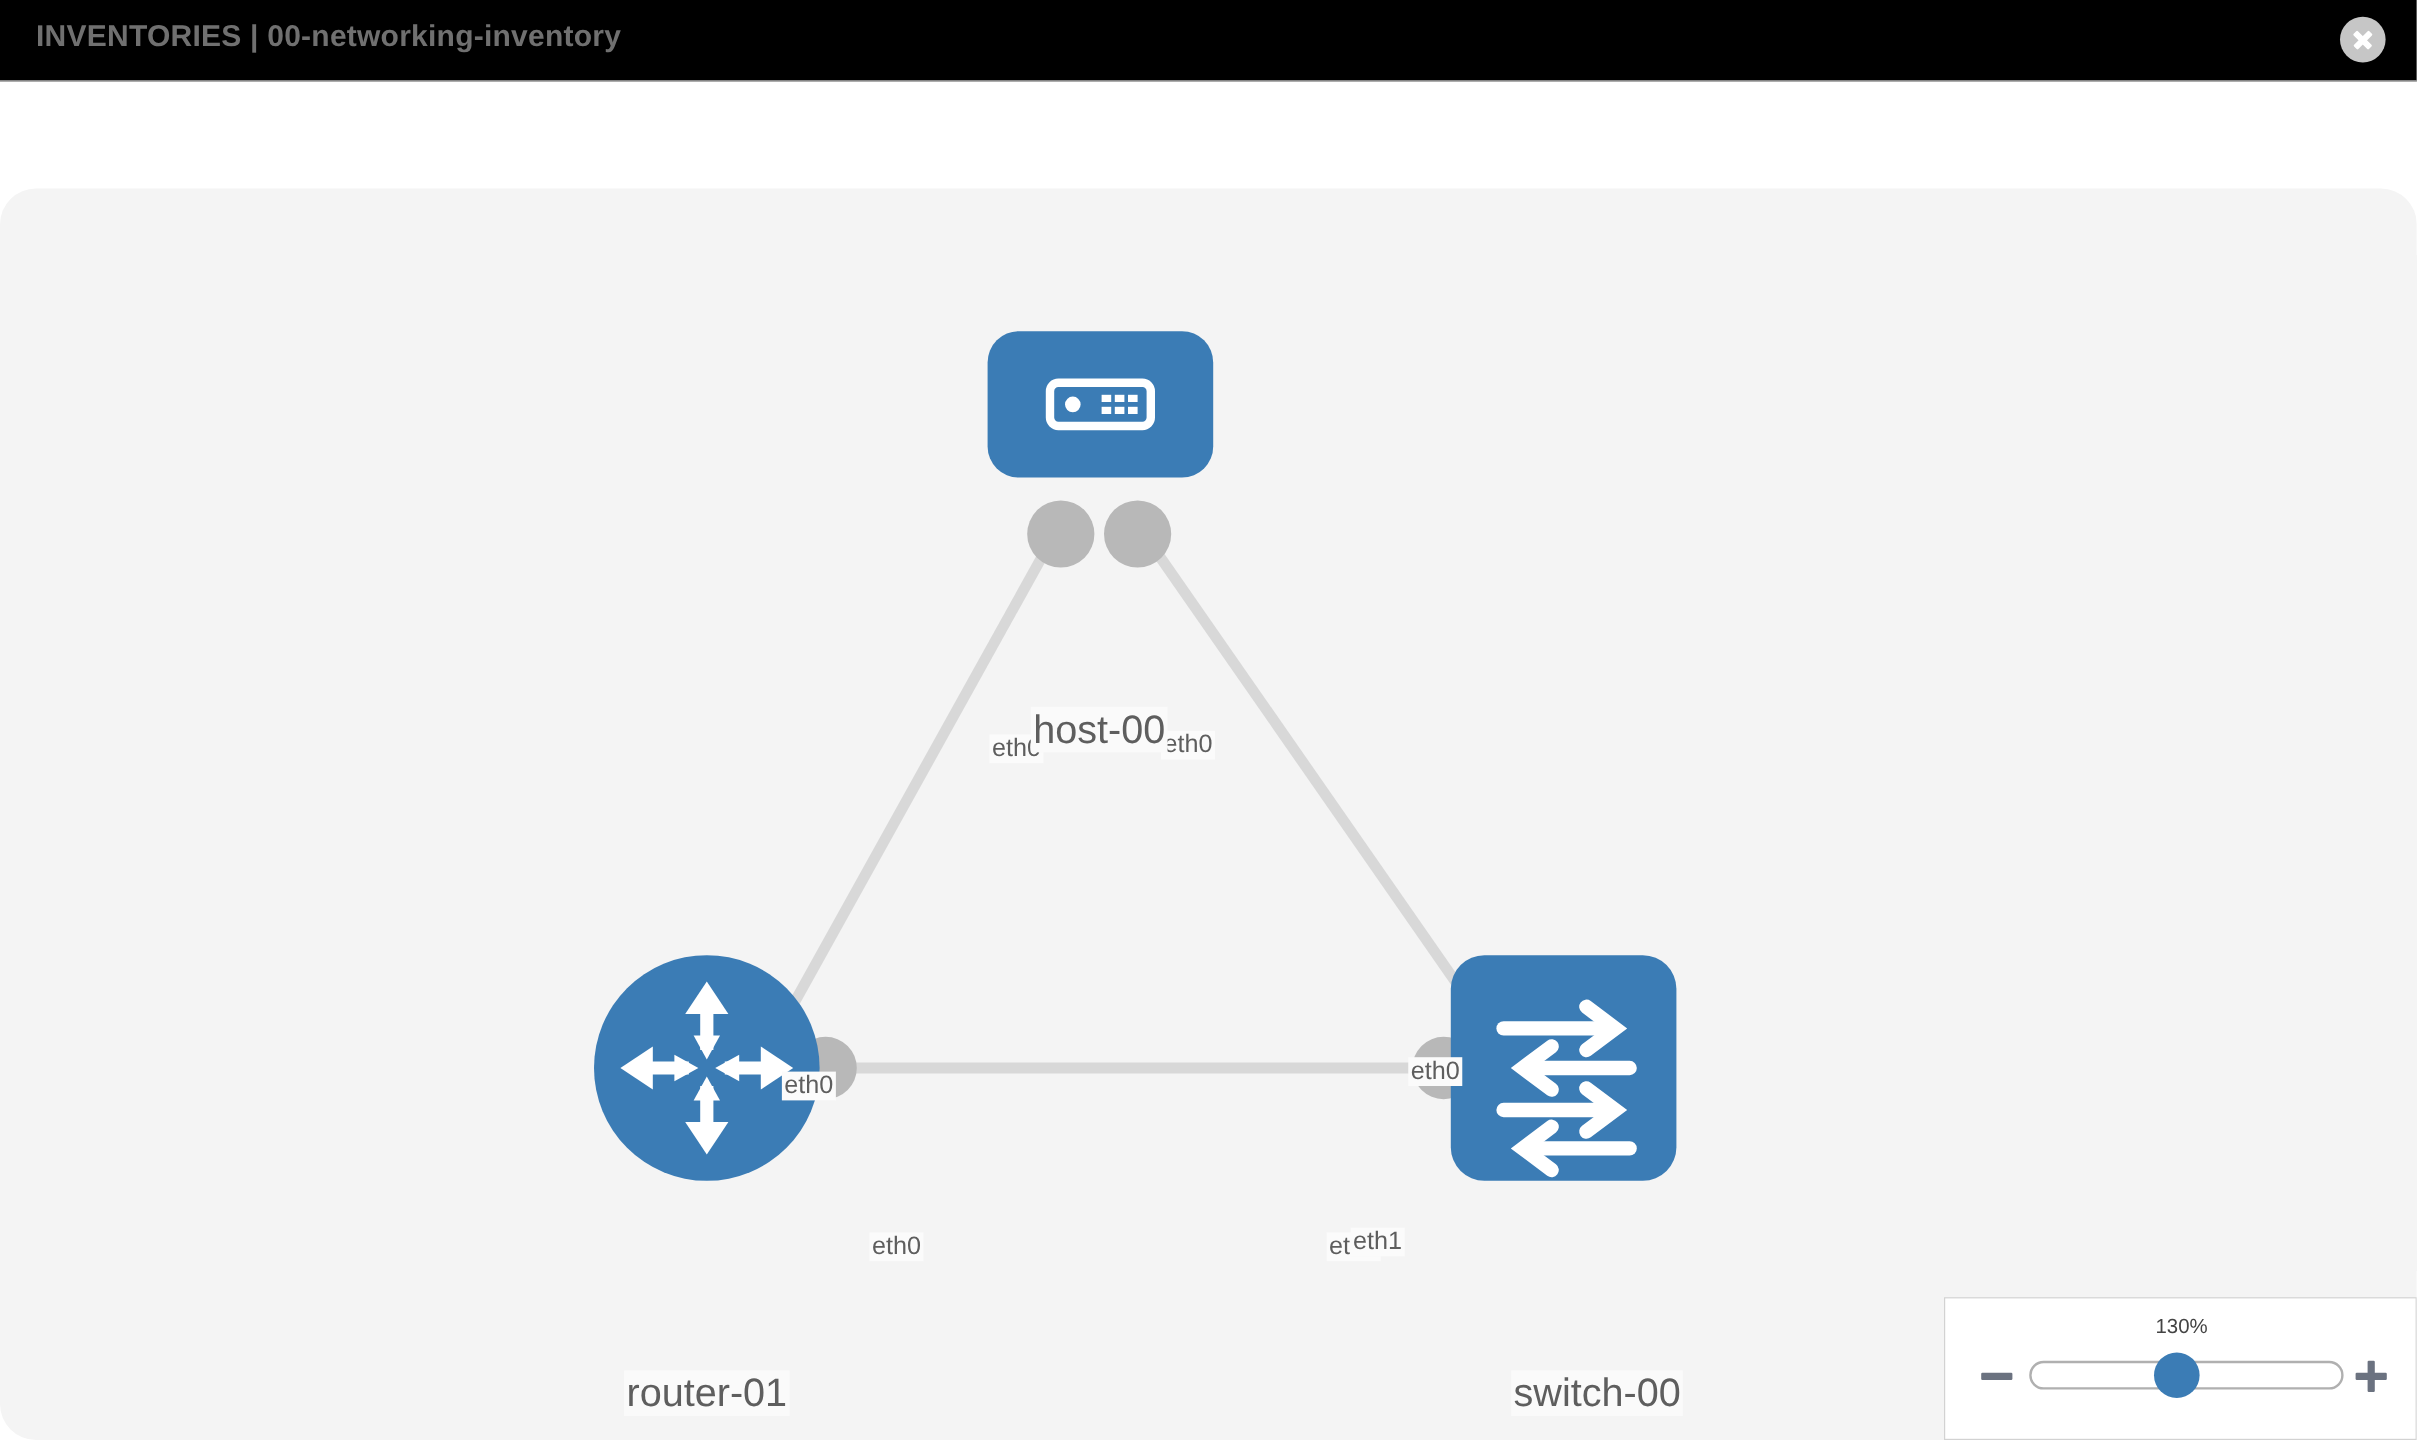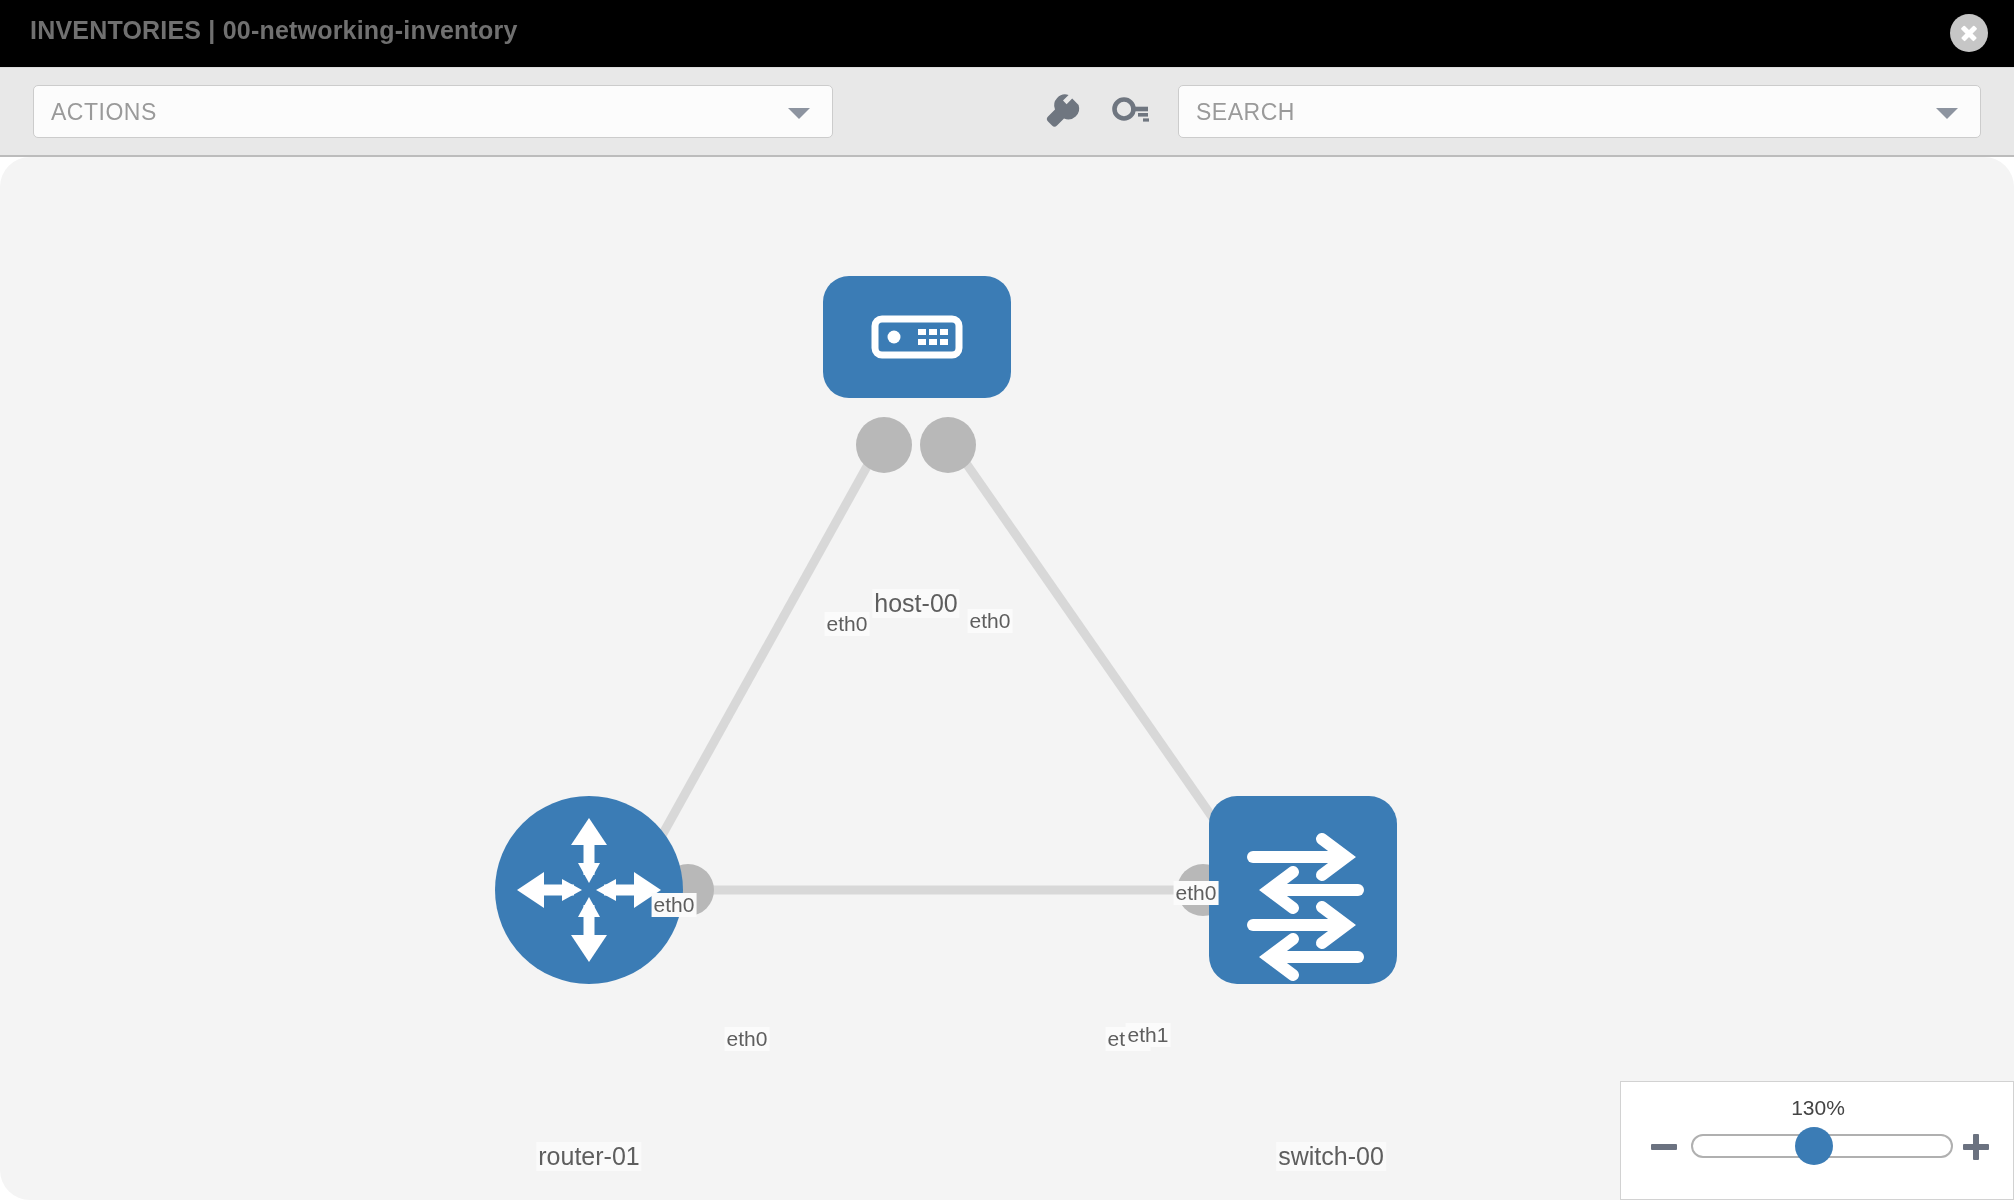--- a/index.html
+++ b/index.html
@@ -149,21 +149,21 @@
   .topology-svg {
     position: absolute;
     left: 0; top: 0;
     width: 2014px;
     height: 1043px;
   }
 
   
   .node-label {
     position: absolute;
-    font-size: 25px;
+    font-size: 33px;
     color: #5e5e5e;
     background: #fafafa;
     white-space: nowrap;
     transform: translateX(-50%);
     padding: 0 2px;
   }
   .edge-label {
     position: absolute;
     font-size: 21px;
     color: #5e5e5e;
@@ -183,21 +183,21 @@
     background: #ffffff;
     border: 1px solid #d2d2d2;
     box-sizing: border-box;
   }
   .zoom-level {
     position: absolute;
     top: 14px;
     left: 0;
     width: 394px;
     text-align: center;
-    font-size: 21px;
+    font-size: 17px;
     color: #444444;
   }
   .zoom-minus, .zoom-plus {
     position: absolute;
     top: 50px;
     width: 30px;
     height: 30px;
     cursor: pointer;
   }
   .zoom-minus { left: 28px; }
@@ -244,51 +244,20 @@
 </head>
 <body>
 
 <div id="app">
 
   <div class="header">
     <div class="header-title">INVENTORIES | 00-networking-inventory</div>
     <div class="close-btn"></div>
   </div>
 
-  <div class="toolbar">
-
-    <div class="actions-select">
-      <span class="label">ACTIONS</span>
-      <span class="caret"></span>
-    </div>
-
-    <div class="tool-icon wrench">
-      <svg width="40" height="40" viewBox="0 0 40 40">
-        <path d="M30.2 6.6 L24.6 12.2 L21.0 8.6 L26.6 3.0
-                 A11 11 0 0 0 13.0 17.6 L6.0 24.6
-                 A3.6 3.6 0 0 0 6.0 29.6 L10.0 33.6
-                 A3.6 3.6 0 0 0 15.0 33.6 L22.0 26.6
-                 A11 11 0 0 0 36.6 13.0 Z" fill="#6f7680"></path>
-      </svg>
-    </div>
-
-    <div class="tool-icon key">
-      <svg width="40" height="40" viewBox="0 0 40 40">
-        <circle cx="14" cy="17" r="9.5" fill="none" stroke="#6f7680" stroke-width="4.6"></circle>
-        <rect x="21" y="14.7" width="17" height="4.6" fill="#6f7680"></rect>
-        <rect x="28" y="21" width="10" height="3.6" fill="#6f7680"></rect>
-        <rect x="33" y="26.4" width="6" height="3.2" fill="#6f7680"></rect>
-      </svg>
-    </div>
-
-    <div class="search-box">
-      <span class="label">SEARCH</span>
-      <span class="caret"></span>
-    </div>
-  </div>
 
   <div class="canvas">
 
     <svg class="topology-svg" viewBox="0 0 2014 1043">
 
       <g>
         <line x1="880" y1="286" x2="650" y2="700" stroke="#d8d8d8" stroke-width="9"></line>
         <line x1="952" y1="286" x2="1240" y2="700" stroke="#d8d8d8" stroke-width="9"></line>
         <line x1="660" y1="733" x2="1236" y2="733" stroke="#d8d8d8" stroke-width="9"></line>
       </g>

